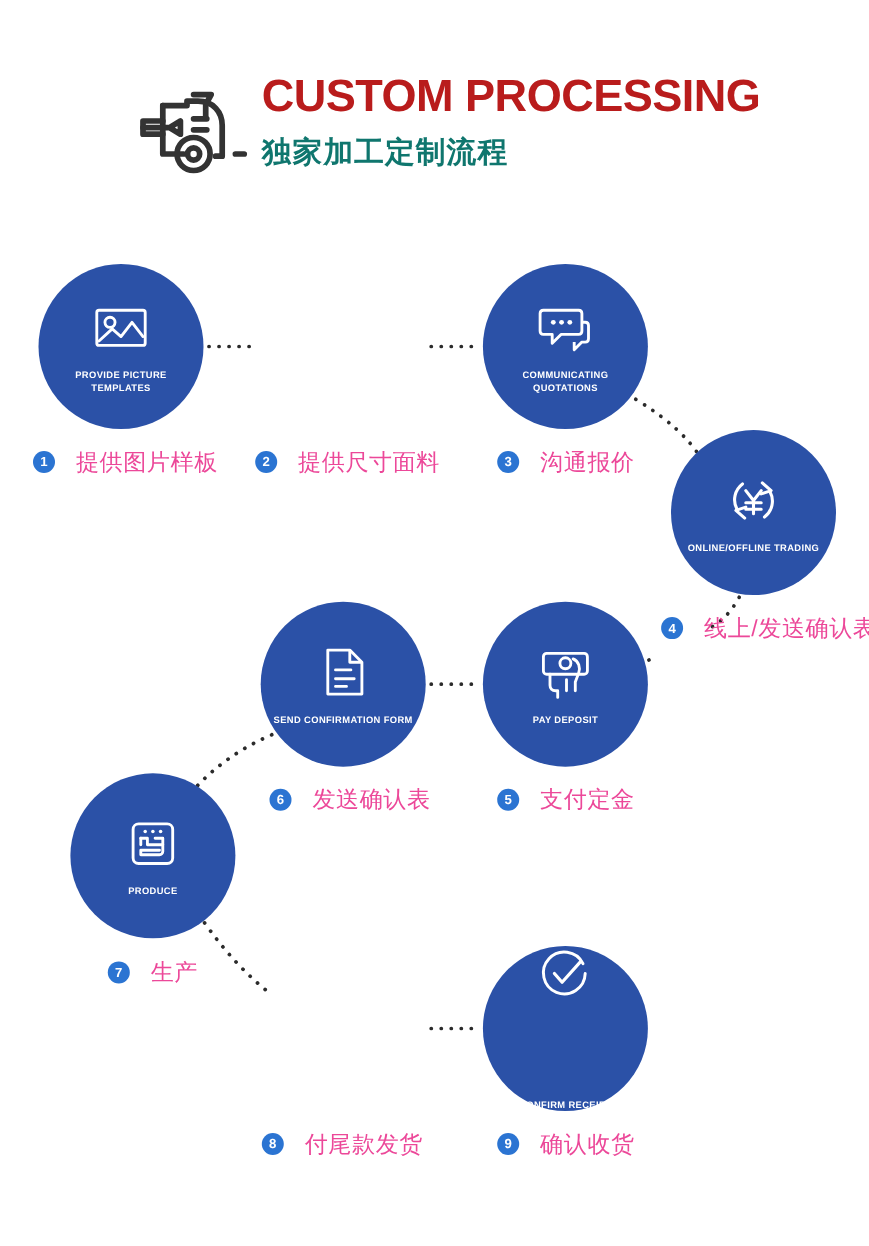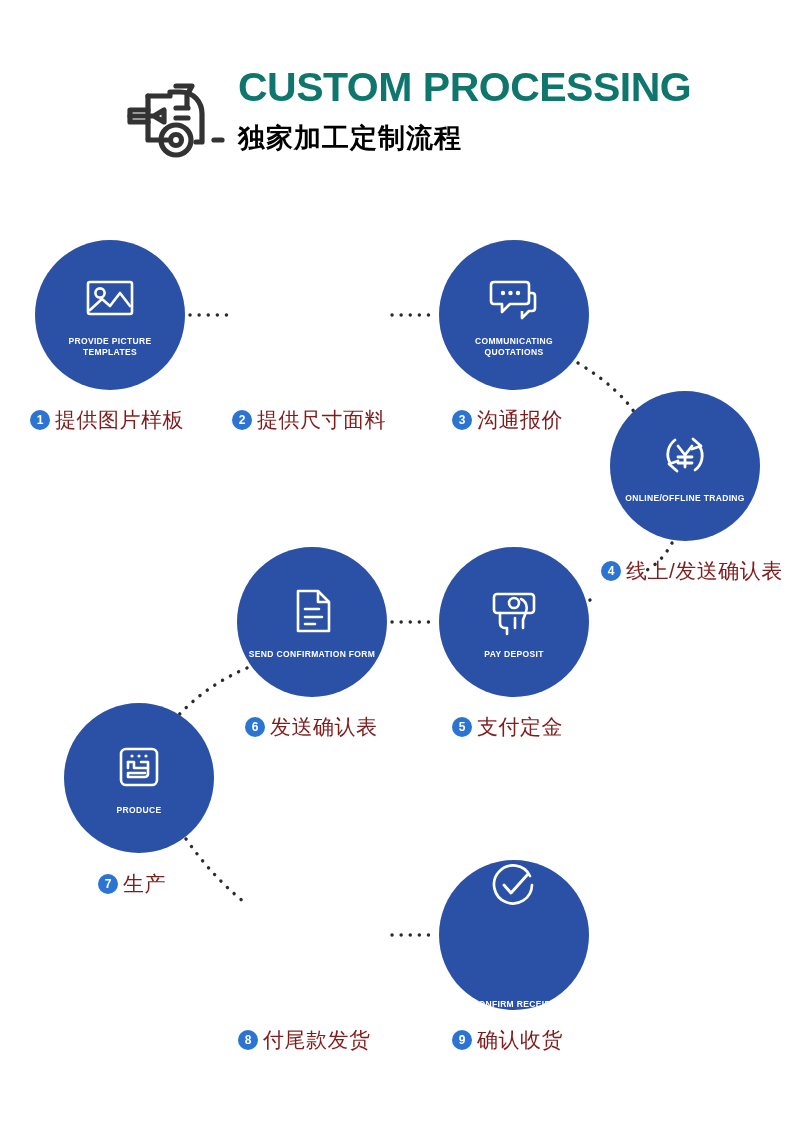--- a/index.html
+++ b/index.html
@@ -38,29 +38,29 @@
   }
   .header-text {
     position: absolute;
     left: 120px;
     top: 0px;
     width: 500px;
   }
   .header-title {
     font-size: 41px;
     font-weight: 700;
-    color: #0f766e;
+    color: #b91c1c;
     letter-spacing: -0.5px;
     line-height: 50px;
     white-space: nowrap;
   }
   .header-sub {
     font-size: 27px;
     font-weight: 700;
-    color: #000000;
+    color: #0f766e;
     letter-spacing: 1px;
     line-height: 40px;
     margin-top: 6px;
     white-space: nowrap;
   }
 
   
   .connectors {
     position: absolute;
     left: 0; top: 0;
@@ -126,23 +126,23 @@
     color: #ffffff;
     font-size: 12px;
     font-weight: 700;
     display: flex;
     align-items: center;
     justify-content: center;
     flex: none;
     line-height: 1;
   }
   .label-text {
-    margin-left: 5px;
+    margin-left: 19px;
     font-size: 21px;
-    color: #7f1d1d;
+    color: #ec4899;
     font-weight: 400;
     letter-spacing: 0.5px;
   }
 </style>
 </head>
 <body>
 
 <div id="page">
 
   <div class="header">

